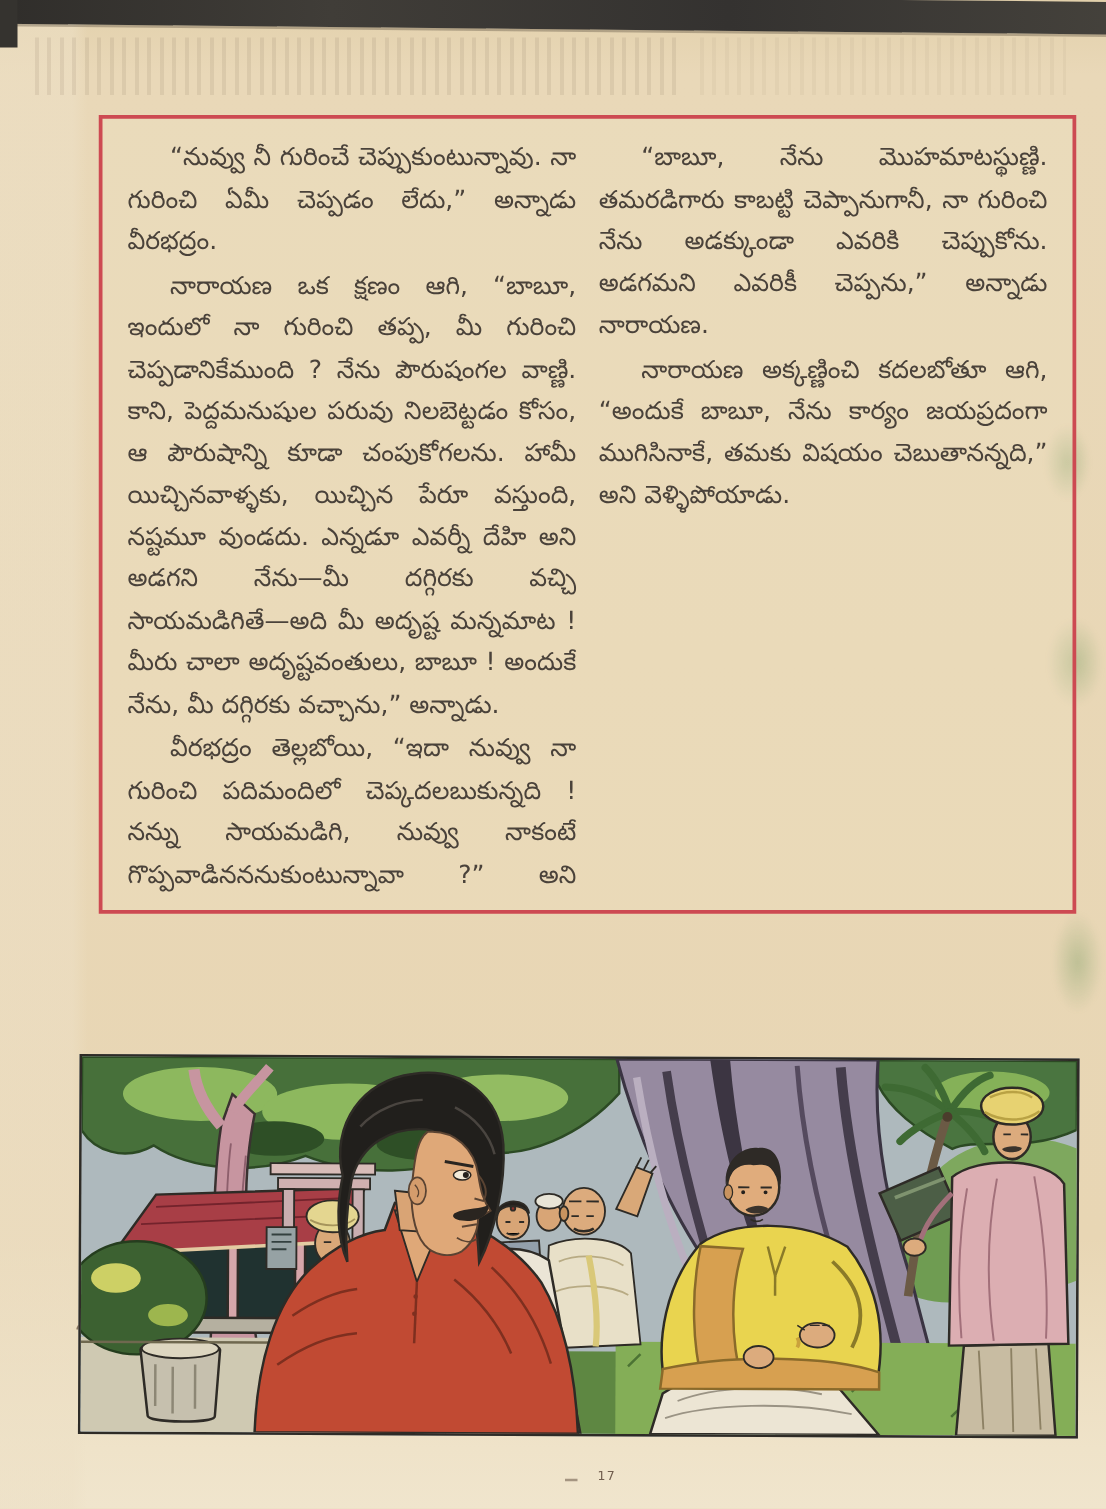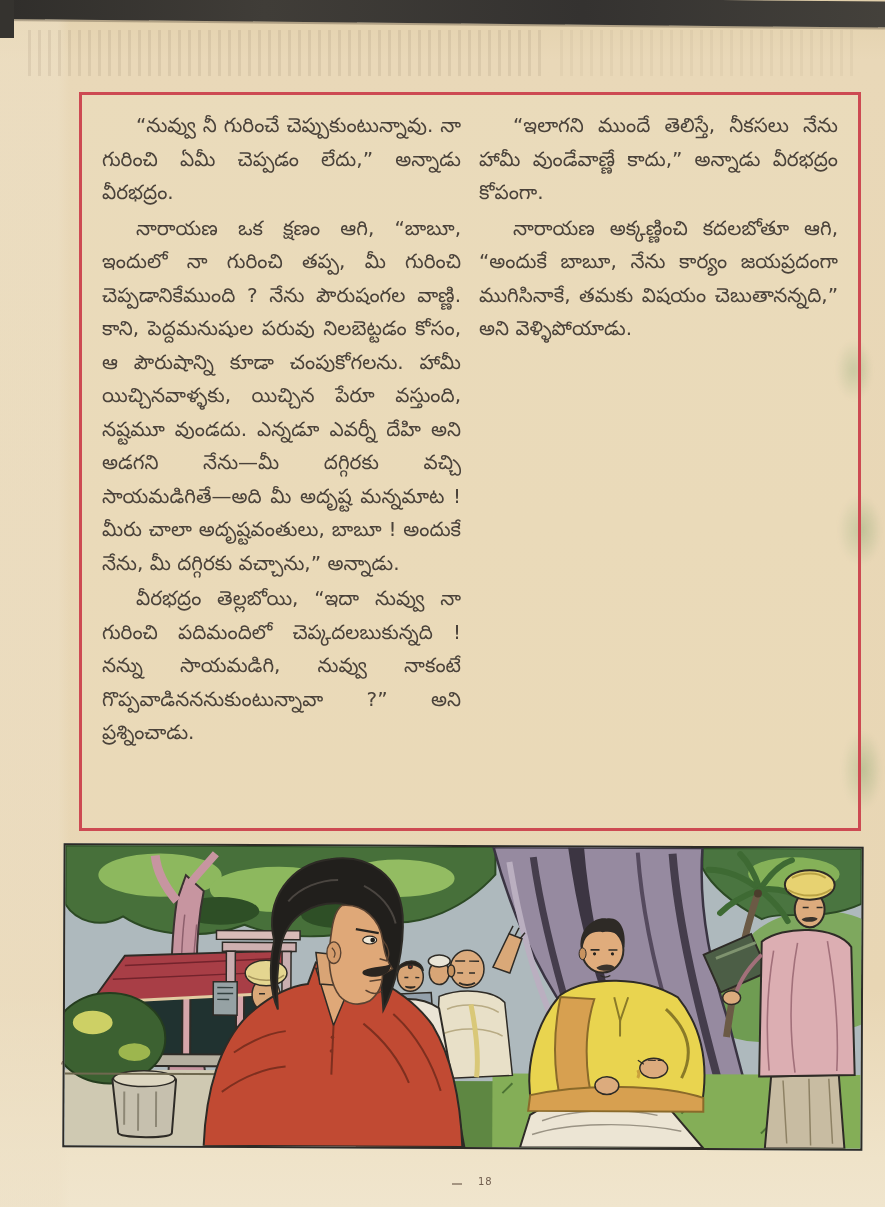--- a/index.html
+++ b/index.html
@@ -28,21 +28,21 @@
     opacity:.55;filter:blur(.4px);
   }
   .showthrough.right{left:560px;width:300px;opacity:.28;}
   .green-smudge{
     position:absolute;border-radius:50%;
     background:radial-gradient(closest-side, rgba(110,150,90,.35), rgba(110,150,90,0));
     filter:blur(2px);
   }
   
   .story-box{
-    position:absolute;left:79px;top:92px;width:782px;height:739px;
+    position:absolute;left:79px;top:92px;width:782px;height:639px;
     border:3px solid #cd4a52;box-sizing:border-box;
     padding:14px 20px 10px 20px;overflow:hidden;
     background:rgba(240,228,196,.25);
   }
   .columns{display:flex;gap:18px;height:100%;}
   .col{width:50%;color:#4a423a;font-size:20px;line-height:33.5px;text-align:justify;overflow:hidden;}
   .col p{margin:0 0 2px 0;text-indent:34px;}
   
   .illustration{
     position:absolute;left:63px;top:845px;width:800px;height:304px;
@@ -74,21 +74,21 @@
 <div class="green-smudge" style="left:836px;top:340px;width:36px;height:60px;"></div>
 
 <div class="story-box">
   <div class="columns">
     <div class="col">
       <p>“నువ్వు నీ గురించే చెప్పుకుంటున్నావు. నా గురించి ఏమీ చెప్పడం లేదు,” అన్నాడు వీరభద్రం.</p>
       <p>నారాయణ ఒక క్షణం ఆగి, “బాబూ, ఇందులో నా గురించి తప్ప, మీ గురించి చెప్పడానికేముంది ? నేను పౌరుషంగల వాణ్ణి. కాని, పెద్దమనుషుల పరువు నిలబెట్టడం కోసం, ఆ పౌరుషాన్ని కూడా చంపుకోగలను. హామీ యిచ్చినవాళ్ళకు, యిచ్చిన పేరూ వస్తుంది, నష్టమూ వుండదు. ఎన్నడూ ఎవర్నీ దేహి అని అడగని నేను—మీ దగ్గిరకు వచ్చి సాయమడిగితే—అది మీ అదృష్ట మన్నమాట ! మీరు చాలా అదృష్టవంతులు, బాబూ ! అందుకే నేను, మీ దగ్గిరకు వచ్చాను,” అన్నాడు.</p>
       <p>వీరభద్రం తెల్లబోయి, “ఇదా నువ్వు నా గురించి పదిమందిలో చెప్కదలబుకున్నది ! నన్ను సాయమడిగి, నువ్వు నాకంటే గొప్పవాడినననుకుంటున్నావా ?” అని ప్రశ్నించాడు.</p>
     </div>
     <div class="col">
-      <p>“ఇలాగని ముందే తెలిస్తే, నీకసలు నేను హామీ వుండేవాణ్ణే కాదు,” అన్నాడు వీరభద్రం కోపంగా.</p>
+      <p>“బాబూ, నేను మొహమాటస్థుణ్ణి. తమరడిగారు కాబట్టి చెప్పానుగానీ, నా గురించి నేను అడక్కుండా ఎవరికి చెప్పుకోను. అడగమని ఎవరికీ చెప్పను,” అన్నాడు నారాయణ.</p>
       <p>నారాయణ అక్కణ్ణించి కదలబోతూ ఆగి, “అందుకే బాబూ, నేను కార్యం జయప్రదంగా ముగిసినాకే, తమకు విషయం చెబుతానన్నది,” అని వెళ్ళిపోయాడు.</p>
     </div>
   </div>
 </div>
 
 <div class="illustration">
 <svg viewBox="0 0 800 305" preserveAspectRatio="none">
 
   <g>
     <rect x="0" y="0" width="800" height="305" fill="#aeb9bd"></rect>
@@ -265,14 +265,14 @@
     <path d="M300,126 C310,121 322,123 327,119 C329,127 318,134 306,132 C300,131 297,129 300,126 Z" fill="#2a2520" stroke="none"></path>
     <path d="M306,137 L318,135" stroke="#5a4332" stroke-width="1.6"></path>
     <path d="M302,146 C308,150 314,150 318,147" fill="none" stroke="#5a4332" stroke-width="1.4"></path>
     <ellipse cx="270" cy="108" rx="7" ry="11" fill="#d49c6c" stroke="#5a4332" stroke-width="1.4"></ellipse>
     <path d="M268,103 c3,3 4,7 2,10" fill="none" stroke="#5a4332" stroke-width="1.2"></path>
   </g>
 </svg>
 </div>
 
 <div class="page-dash"></div>
-<div class="page-number">18</div>
+<div class="page-number">17</div>
 <div class="stray-mark">‘</div>
 
 </body></html>

